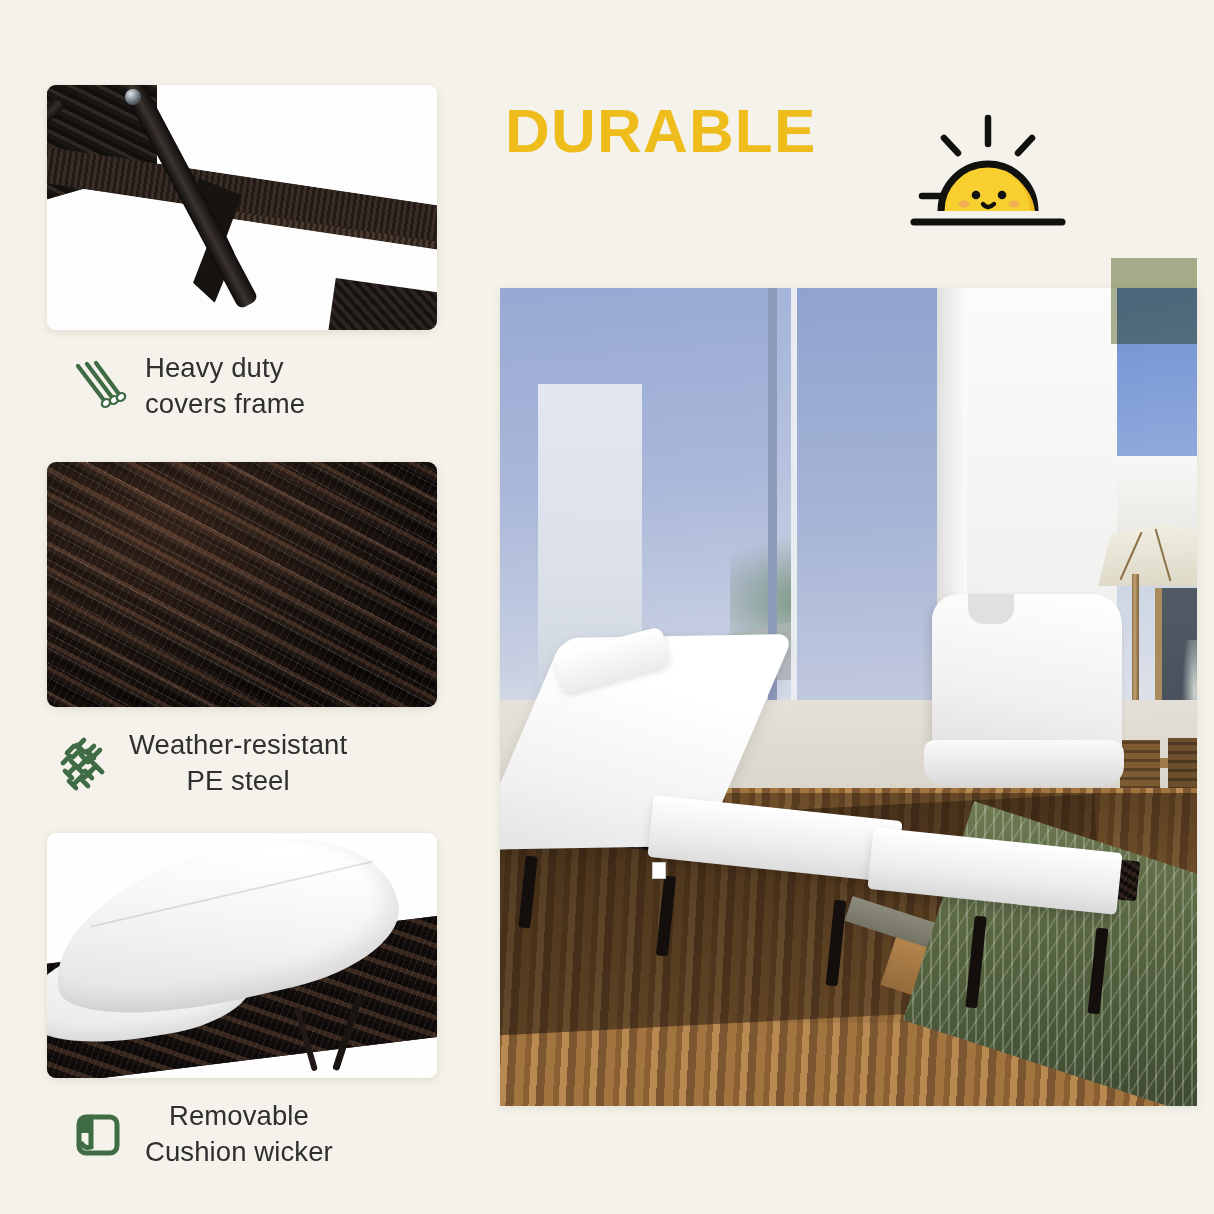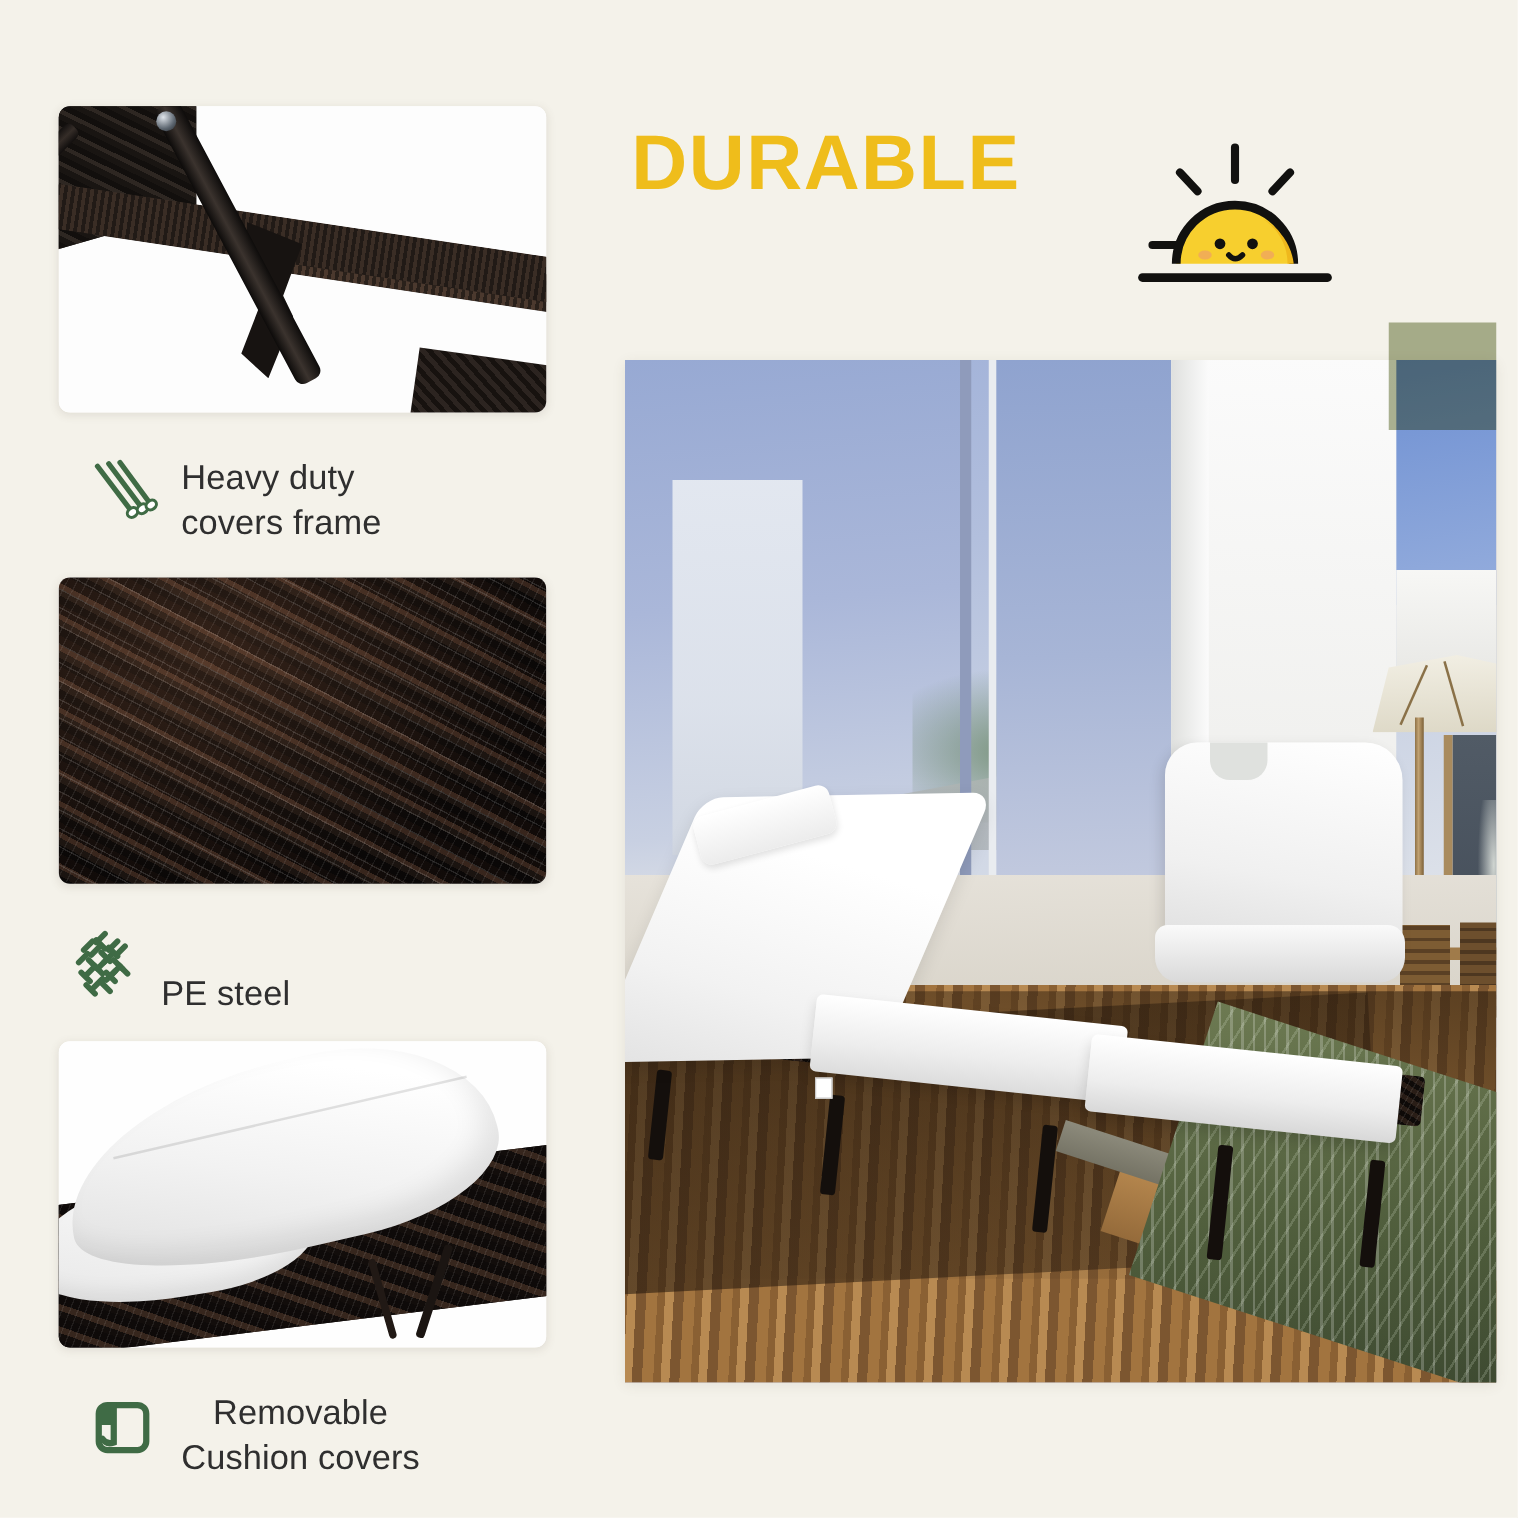--- a/index.html
+++ b/index.html
@@ -137,22 +137,22 @@
     position:absolute; right:86px; bottom:6px; width:7px; height:78px;
     background:#1b1512; transform:rotate(18deg); border-radius:3px;
   }
   .t3-leg2 {
     position:absolute; right:128px; bottom:6px; width:6px; height:66px;
     background:#211915; transform:rotate(-16deg); border-radius:3px;
   }
 
   
   .caption {
-    display:flex; align-items:flex-start; gap:18px;
-    margin-top:32px; padding-left:22px;
+    display:flex; align-items:center; gap:18px;
+    margin-top:18px; padding-left:22px;
   }
   .f-icon { width:58px; height:58px; flex:0 0 58px; margin-top:2px; }
   .f-text {
     font-size:27.5px; line-height:1.30; color:#2f2f2f; letter-spacing:.1px;
     padding-top:2px;
   }
   .caption.ctr { padding-left:6px; }
   .caption.ctr .f-text { text-align:center; }
   .caption.r .f-text { text-align:center; }
 
@@ -462,21 +462,21 @@
               <line x1="28" y1="21" x2="35" y2="28"></line>
             <line x1="38" y1="27" x2="45" y2="34"></line>
               <line x1="24" y1="11" x2="31" y2="18"></line>
             <line x1="34" y1="17" x2="41" y2="24"></line>
               <line x1="16" y1="47" x2="23" y2="54"></line>
             <line x1="28" y1="45" x2="35" y2="52"></line>
           </g>
         </svg>
       </span>
       <span class="f-text">
-        <br>
+        <span>Weather-resistant</span><br>
         <span>PE steel</span>
       </span>
     </div>
   </div>
 
   <div class="feature f3">
     <div class="thumb">
       <div class="thumb-inner">
         <div class="t3-bg"></div>
         <div class="t3-wicker"></div>
@@ -490,21 +490,21 @@
     <div class="caption r">
       <span class="f-icon">
         <svg viewBox="0 0 58 58" width="58" height="58">
           <rect x="10" y="12" width="38" height="36" rx="7" fill="none" stroke="#3f6b45" stroke-width="5"></rect>
           <path d="M10 19 q0 -7 7 -7 l5 0 0 16 -12 0 z" fill="#3f6b45"></path>
           <path d="M22 12 l0 30 q-6 2 -9 -3" fill="none" stroke="#3f6b45" stroke-width="5" stroke-linecap="round"></path>
         </svg>
       </span>
       <span class="f-text">
         <span>Removable</span><br>
-        <span>Cushion covers</span>
+        <span>Cushion wicker</span>
       </span>
     </div>
   </div>
 </div>
 
 <div class="headline">
   <div class="l2">DURABLE</div>
 </div>
 
 <div class="sun-icon">

